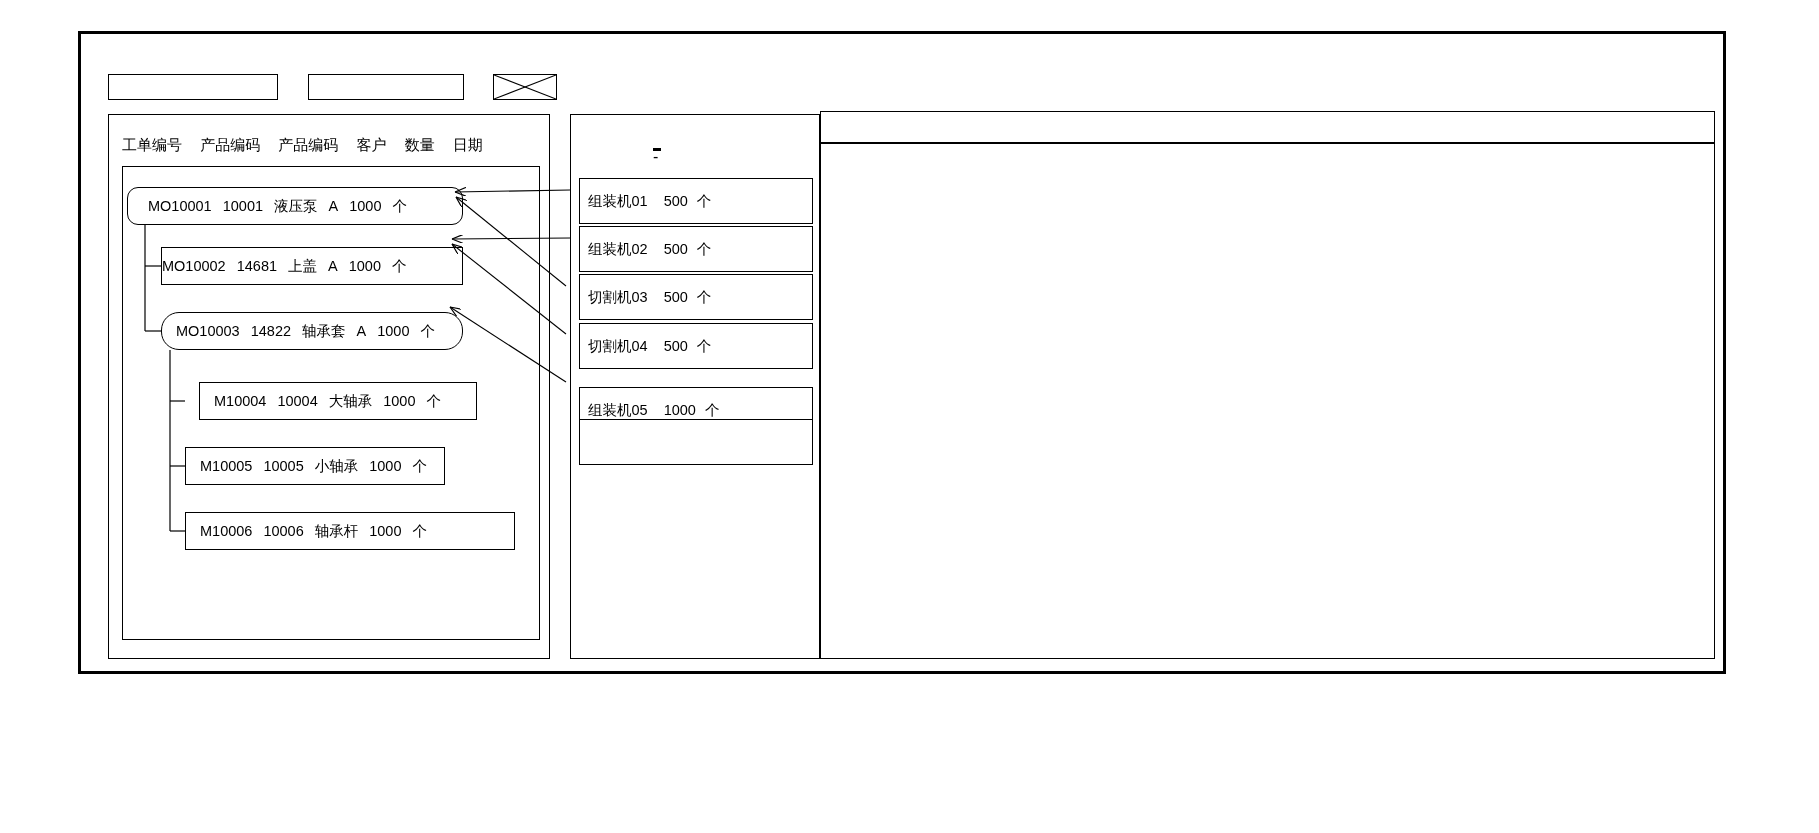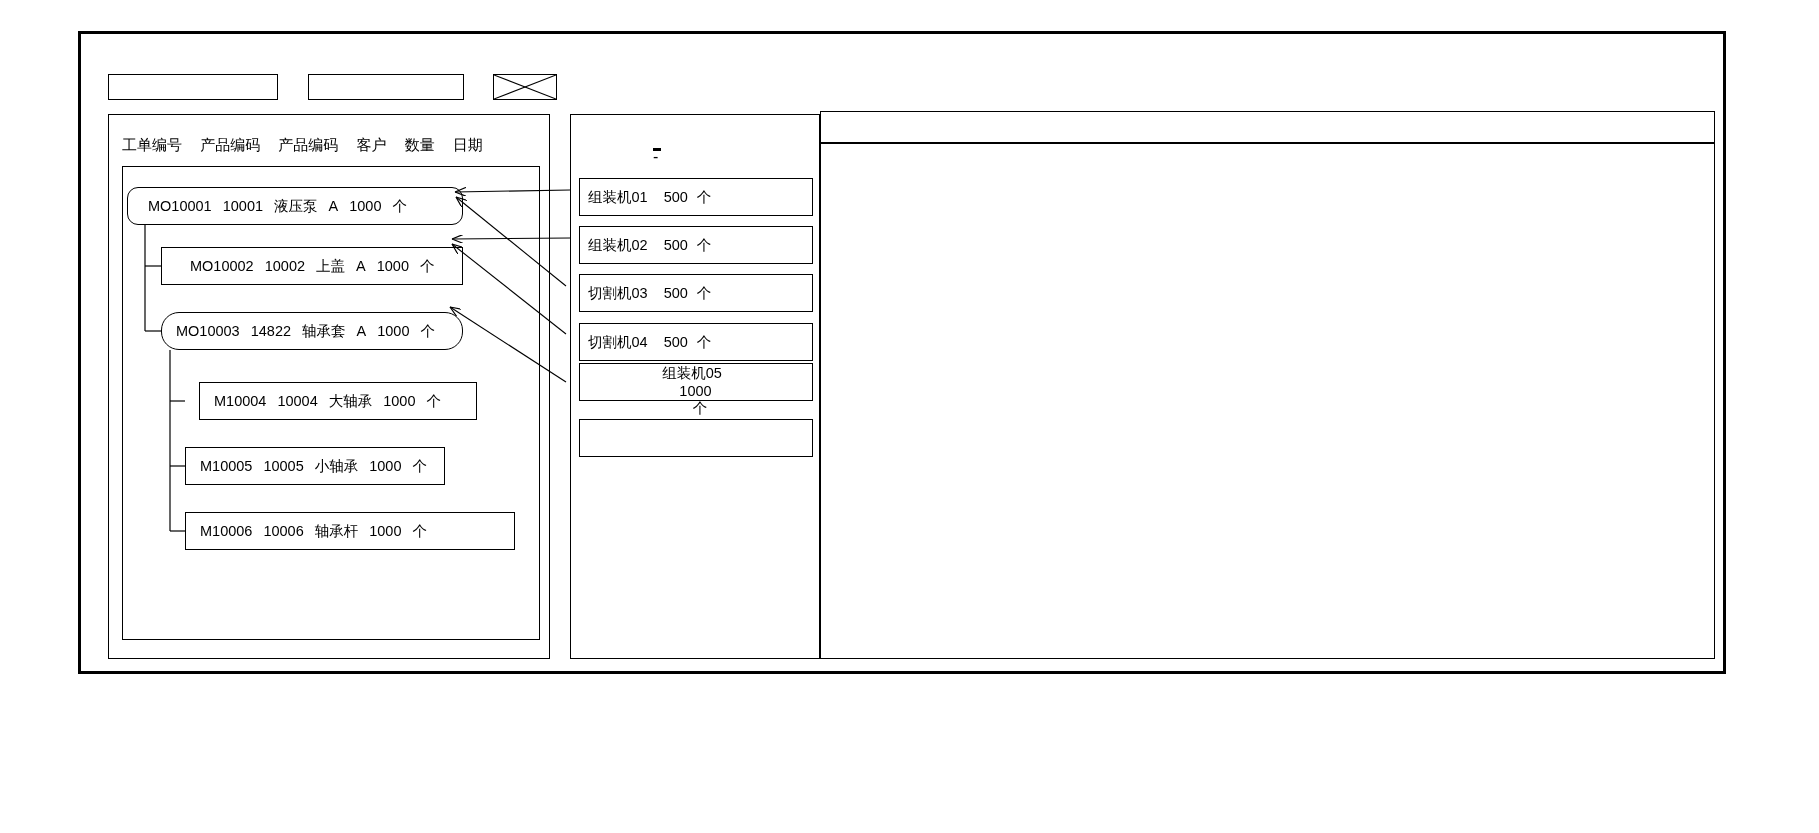--- a/index.html
+++ b/index.html
@@ -101,21 +101,21 @@
     font-size: 14.5px;
     display: flex;
     align-items: center;
     white-space: nowrap;
     height: 38px;
   }
   .tree-node .cell { margin-right: 11px; }
   .tree-node .cell:last-child { margin-right: 0; }
 
   .tn-0 { left: 4px;  top: 20px;  width: 336px; padding-left: 20px; border-radius: 11px; }
-  .tn-1 { left: 38px; top: 80px;  width: 302px; padding-left: 28px; }
+  .tn-1 { left: 38px; top: 80px;  width: 302px; padding-left: 0; }
   .tn-2 { left: 38px; top: 145px; width: 302px; padding-left: 14px; border-radius: 18px; }
   .tn-3 { left: 76px; top: 215px; width: 278px; padding-left: 14px; }
   .tn-4 { left: 62px; top: 280px; width: 260px; padding-left: 14px; }
   .tn-5 { left: 62px; top: 345px; width: 330px; padding-left: 14px; }
 
   
   .mid-panel {
     position: absolute;
     left: 570px;
     top: 114px;
@@ -130,38 +130,38 @@
     left: 82px;
     top: 33px;
     width: 8px;
     height: 3px;
     background: #000000;
   }
   .machine-box {
     position: absolute;
     left: 8px;
     width: 234px;
-    height: 38px;
+    height: 46px;
     border: 1px solid #000000;
     box-sizing: border-box;
     background: #ffffff;
     display: flex;
     align-items: center;
     white-space: nowrap;
     font-size: 14.5px;
     padding-left: 8px;
   }
   .machine-box .m-name { margin-right: 16px; }
   .machine-box .m-qty  { margin-right: 9px; }
 
   .mb-0 { top: 63px;  }
   .mb-1 { top: 111px; }
   .mb-2 { top: 159px; }
   .mb-3 { top: 208px; }
-  .mb-4 { top: 248px; flex-direction: column; }
+  .mb-4 { top: 272px; }
   .mb-5 { top: 304px; }
 
   
   .right-panel {
     position: absolute;
     left: 820px;
     top: 111px;
     width: 895px;
     height: 548px;
     border: 1px solid #000000;
@@ -234,21 +234,21 @@
         <span class="cell">MO10001</span>
         <span class="cell">10001</span>
         <span class="cell">液压泵</span>
         <span class="cell">A</span>
         <span class="cell">1000</span>
         <span class="cell">个</span>
       </div>
 
       <div class="tree-node tn-1">
         <span class="cell">MO10002</span>
-        <span class="cell">10002</span>
+        <span class="cell">14681</span>
         <span class="cell">上盖</span>
         <span class="cell">A</span>
         <span class="cell">1000</span>
         <span class="cell">个</span>
       </div>
 
       <div class="tree-node tn-2">
         <span class="cell">MO10003</span>
         <span class="cell">14822</span>
         <span class="cell">轴承套</span>

